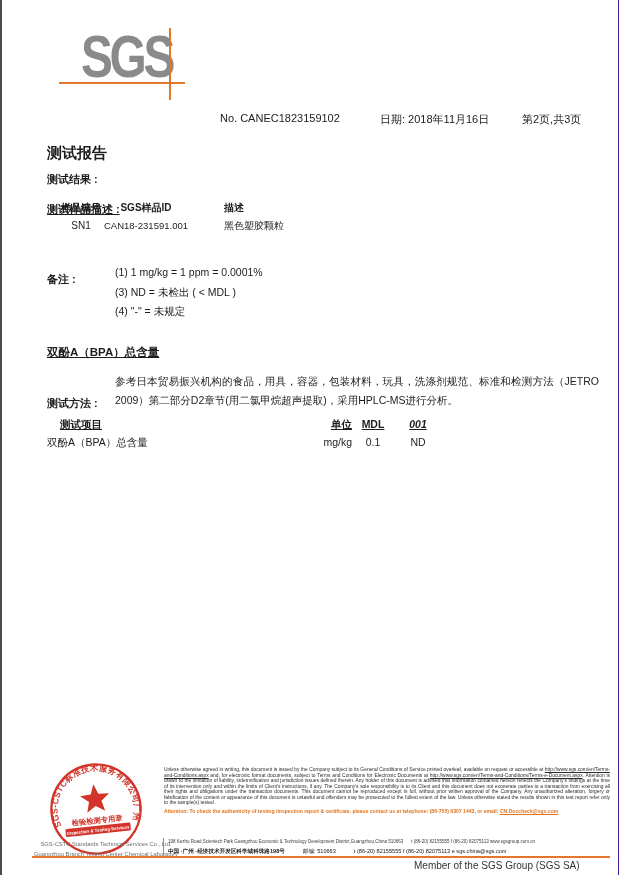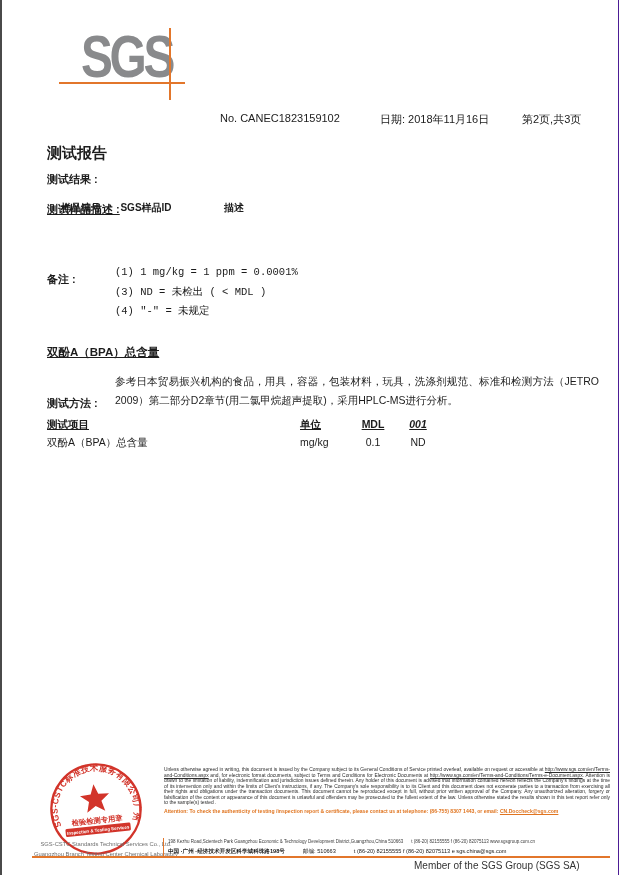--- a/index.html
+++ b/index.html
@@ -27,33 +27,33 @@
   .result-label{position:absolute;left:45px;top:148px;}
   .sample-heading{position:absolute;left:45px;top:178px;text-decoration:underline;}
   .stable{position:absolute;left:56px;top:199px;font-size:10px;}
   .stable .row{display:flex;line-height:18px;white-space:nowrap;}
   .stable .hd{font-weight:bold;}
   .stable .c1{width:46px;text-align:center;}
   .stable .c2{width:84px;text-align:center;font-size:9.5px;}
   .stable .hd .c2{font-size:10px;}
   .stable .c3{padding-left:36px;text-align:left;}
   .notes-label{position:absolute;left:45px;top:248px;}
-  .notes{position:absolute;left:113px;top:263px;font-size:10.5px;line-height:19.5px;font-family:Liberation Mono, monospace;}
+  .notes{position:absolute;left:113px;top:263px;font-size:10.5px;line-height:19.5px;}
   .bpa-heading{position:absolute;left:45px;top:345px;font-size:11.5px;font-weight:bold;text-decoration:underline;}
   .method-label{position:absolute;left:45px;top:372px;}
   .method-text{position:absolute;left:113px;top:372px;width:484px;font-size:10.5px;line-height:19px;text-align:justify;}
   
   .rtable{position:absolute;left:45px;top:415px;width:395px;font-size:10.5px;}
   .rtable .rrow{display:flex;line-height:18px;}
   .rtable .ti{flex:1;text-align:left;}
-  .rtable .tu{width:52px;text-align:left;}
+  .rtable .tu{width:52px;text-align:right;}
   .rtable .tm{width:42px;text-align:center;}
   .rtable .t1{width:48px;text-align:center;}
   .rtable .rhead{font-weight:bold;}
-  .rtable .rhead .ti span{margin-left:0;}
+  .rtable .rhead .ti span{margin-left:13px;}
   .u{text-decoration:underline;}
   .it{font-style:italic;}
   
   .stamp{position:absolute;left:46px;top:761px;transform:rotate(-6deg);}
   .company-lines{position:absolute;left:30px;top:839px;width:148px;text-align:center;
     font-size:5.8px;line-height:10px;color:#6e6e6e;}
   .legal{position:absolute;left:162px;top:767px;width:446px;font-size:4.9px;
     line-height:5.55px;color:#2b2b2b;text-align:justify;}
   .legal .url{text-decoration:underline;}
   .attention{margin-top:2px;color:#E0741F;font-weight:bold;font-size:5.1px;line-height:6px;text-align:left;}
@@ -81,20 +81,25 @@
   <div class="page-info">第2页,共3页</div>
 
   <div class="lbl result-label">测试结果 :</div>
   <div class="lbl sample-heading">测试样品描述 :</div>
 
   <div class="stable">
     <div class="row hd">
       <span class="c1">样品编号</span>
       <span class="c2">SGS样品ID</span>
       <span class="c3">描述</span>
+    </div>
+    <div class="row">
+      <span class="c1">SN1</span>
+      <span class="c2">CAN18-231591.001</span>
+      <span class="c3">黑色塑胶颗粒</span>
     </div>
   </div>
 
   <div class="lbl notes-label">备注 :</div>
   <div class="notes">
     <div>(1) 1 mg/kg = 1 ppm = 0.0001%</div>
     <div>(3) ND = 未检出 ( &lt; MDL )</div>
     <div>(4) "-" = 未规定</div>
   </div>
 

